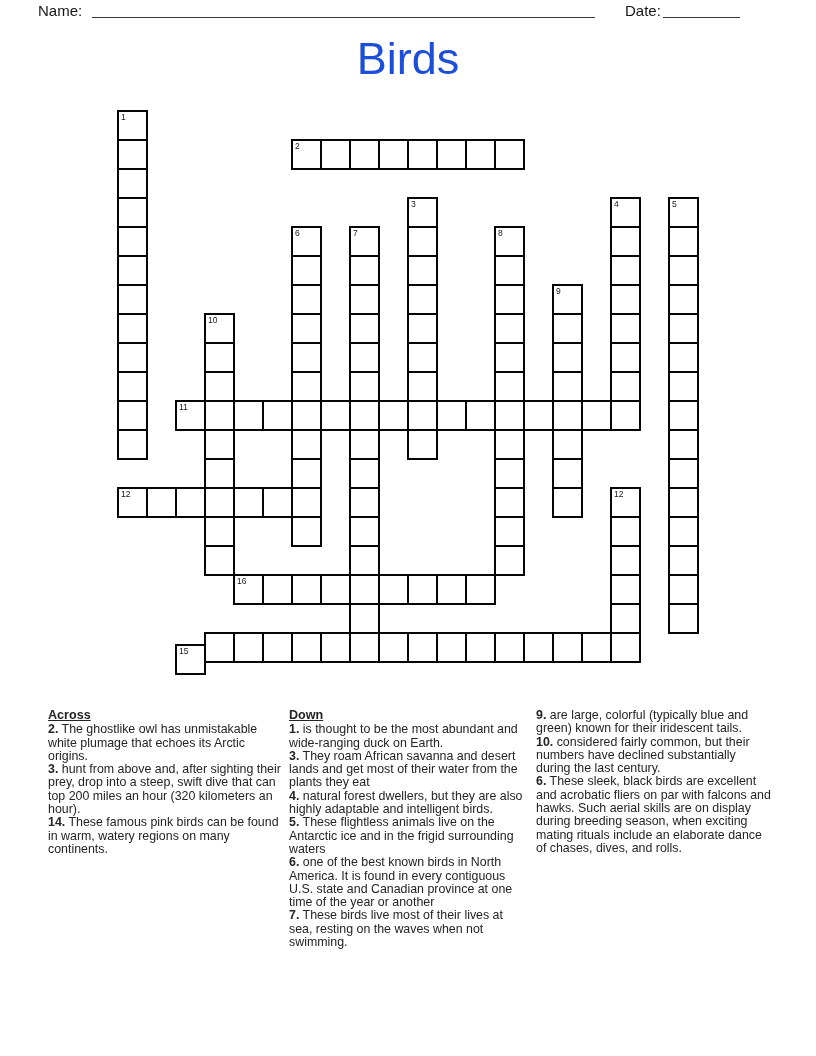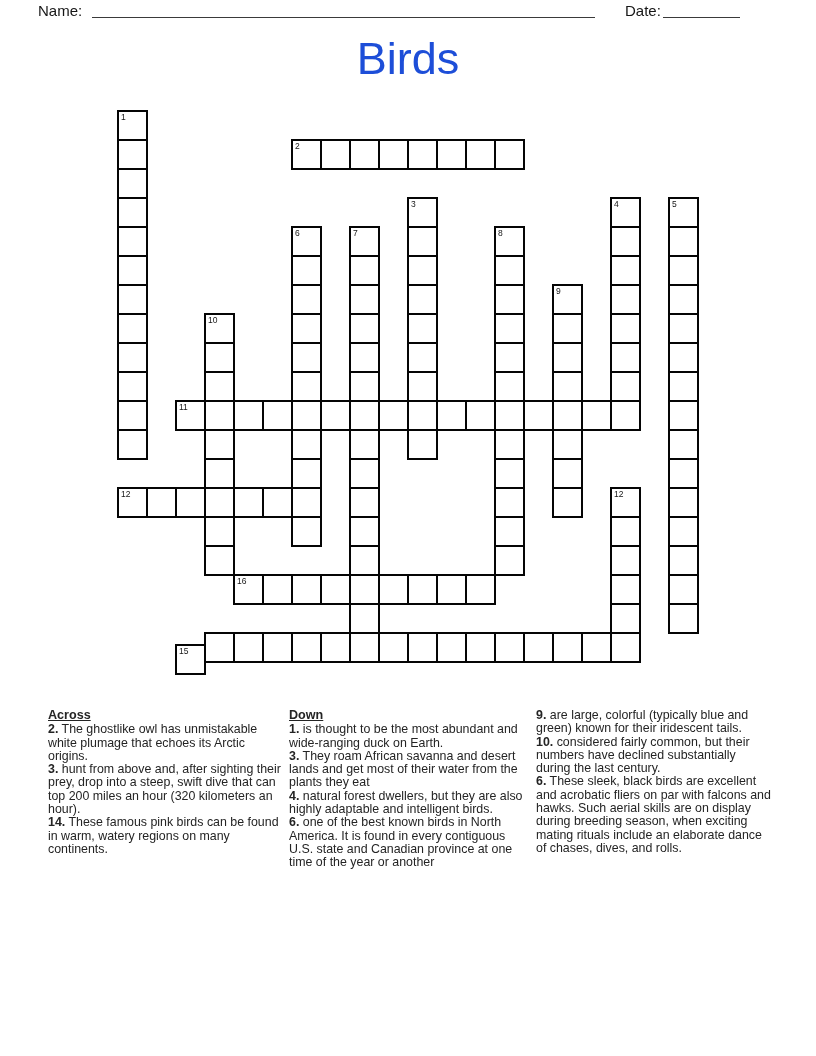--- a/index.html
+++ b/index.html
@@ -248,21 +248,23 @@
         <p class="clue"><span class="cnum">14.</span> These famous pink birds can be found in warm, watery regions on many continents.</p>
       </div>
   </div>
 
   <div class="clues-col" id="clues-col-2">
     <p class="clues-heading">Down</p>
     <div id="down-list-1">
         <p class="clue"><span class="cnum">1.</span> is thought to be the most abundant and wide-ranging duck on Earth.</p>
         <p class="clue"><span class="cnum">3.</span> They roam African savanna and desert lands and get most of their water from the plants they eat</p>
         <p class="clue"><span class="cnum">4.</span> natural forest dwellers, but they are also highly adaptable and intelligent birds.</p>
+        <p class="clue"><span class="cnum">5.</span> These flightless animals live on the Antarctic ice and in the frigid surrounding waters</p>
         <p class="clue"><span class="cnum">6.</span> one of the best known birds in North America. It is found in every contiguous U.S. state and Canadian province at one time of the year or another</p>
+        <p class="clue"><span class="cnum">7.</span> These birds live most of their lives at sea, resting on the waves when not swimming.</p>
       </div>
   </div>
 
   <div class="clues-col" id="clues-col-3">
     <div id="down-list-2">
         <p class="clue"><span class="cnum">9.</span> are large, colorful (typically blue and green) known for their iridescent tails.</p>
         <p class="clue"><span class="cnum">10.</span> considered fairly common, but their numbers have declined substantially during the last century.</p>
         <p class="clue"><span class="cnum">6.</span> These sleek, black birds are excellent and acrobatic fliers on par with falcons and hawks. Such aerial skills are on display during breeding season, when exciting mating rituals include an elaborate dance of chases, dives, and rolls.</p>
       </div>
   </div>

